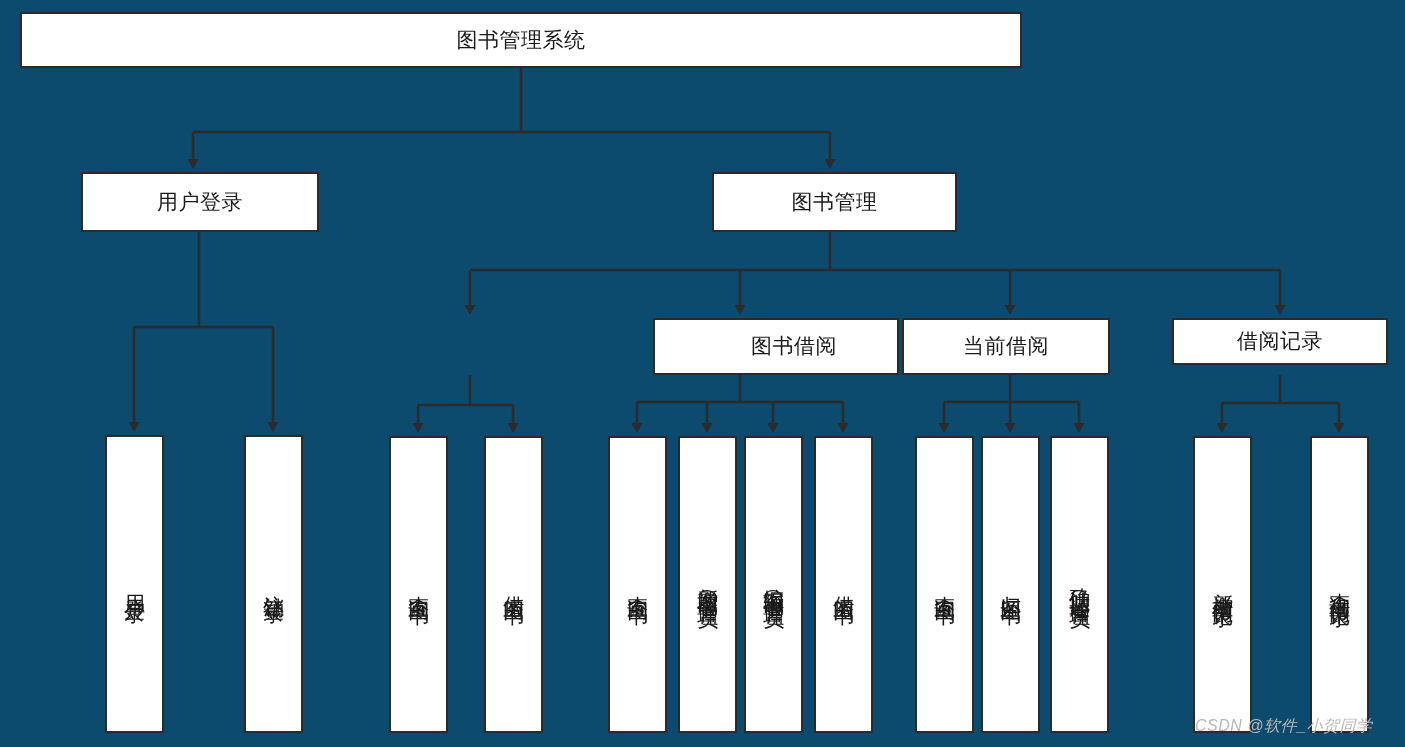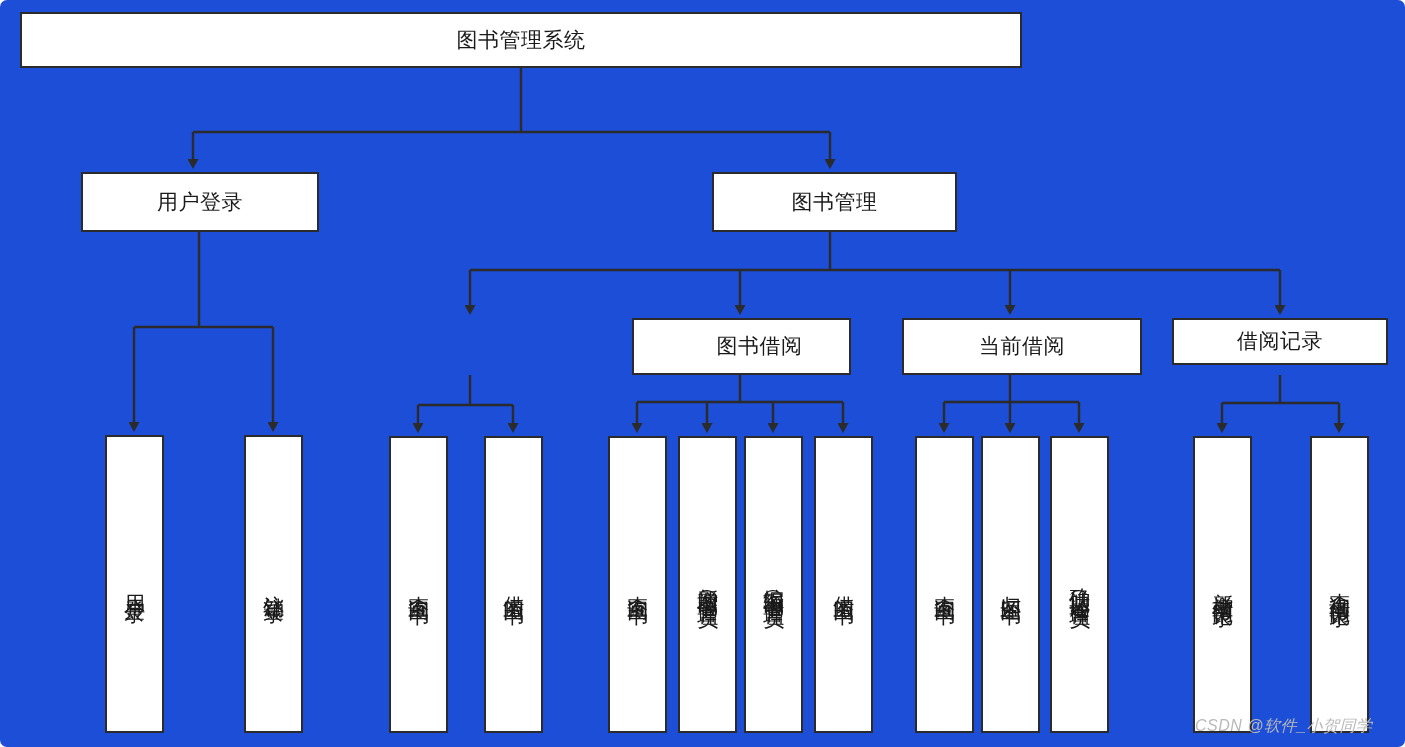--- a/index.html
+++ b/index.html
@@ -7,23 +7,22 @@
     padding: 0;
     background: #ffffff;
   }
   body {
     font-family: "Liberation Sans", "DejaVu Sans", sans-serif;
   }
   #canvas {
     position: relative;
     width: 1405px;
     height: 747px;
-    background: #1d4ed8;
+    background: #0c4a6e;
     overflow: hidden;
-    border-radius: 7px;
   }
   svg.edges {
     position: absolute;
     left: 0;
     top: 0;
     width: 1405px;
     height: 747px;
     pointer-events: none;
   }
   .node {
@@ -128,24 +127,24 @@
     <span class="label">图书管理系统</span>
   </div>
 
   <div class="node horiz" style="left:81px; top:172px; width:238px; height:60px;">
     <span class="label">用户登录</span>
   </div>
   <div class="node horiz" style="left:712px; top:172px; width:245px; height:60px;">
     <span class="label">图书管理</span>
   </div>
 
-  <div class="node horiz" style="left:632px; top:318px; width:219px; height:57px;padding-left:36px;">
+  <div class="node horiz" style="left:653px; top:318px; width:246px; height:57px;padding-left:36px;">
     <span class="label">图书借阅</span>
   </div>
-  <div class="node horiz" style="left:902px; top:318px; width:240px; height:57px;">
+  <div class="node horiz" style="left:902px; top:318px; width:208px; height:57px;">
     <span class="label">当前借阅</span>
   </div>
   <div class="node horiz" style="left:1172px; top:318px; width:216px; height:47px;">
     <span class="label">借阅记录</span>
   </div>
 
   <div class="node vert" style="left:105px; top:435px; width:59px; height:298px;">
     <span class="label">用户登录</span>
   </div>
   <div class="node vert" style="left:244px; top:435px; width:59px; height:298px;">

